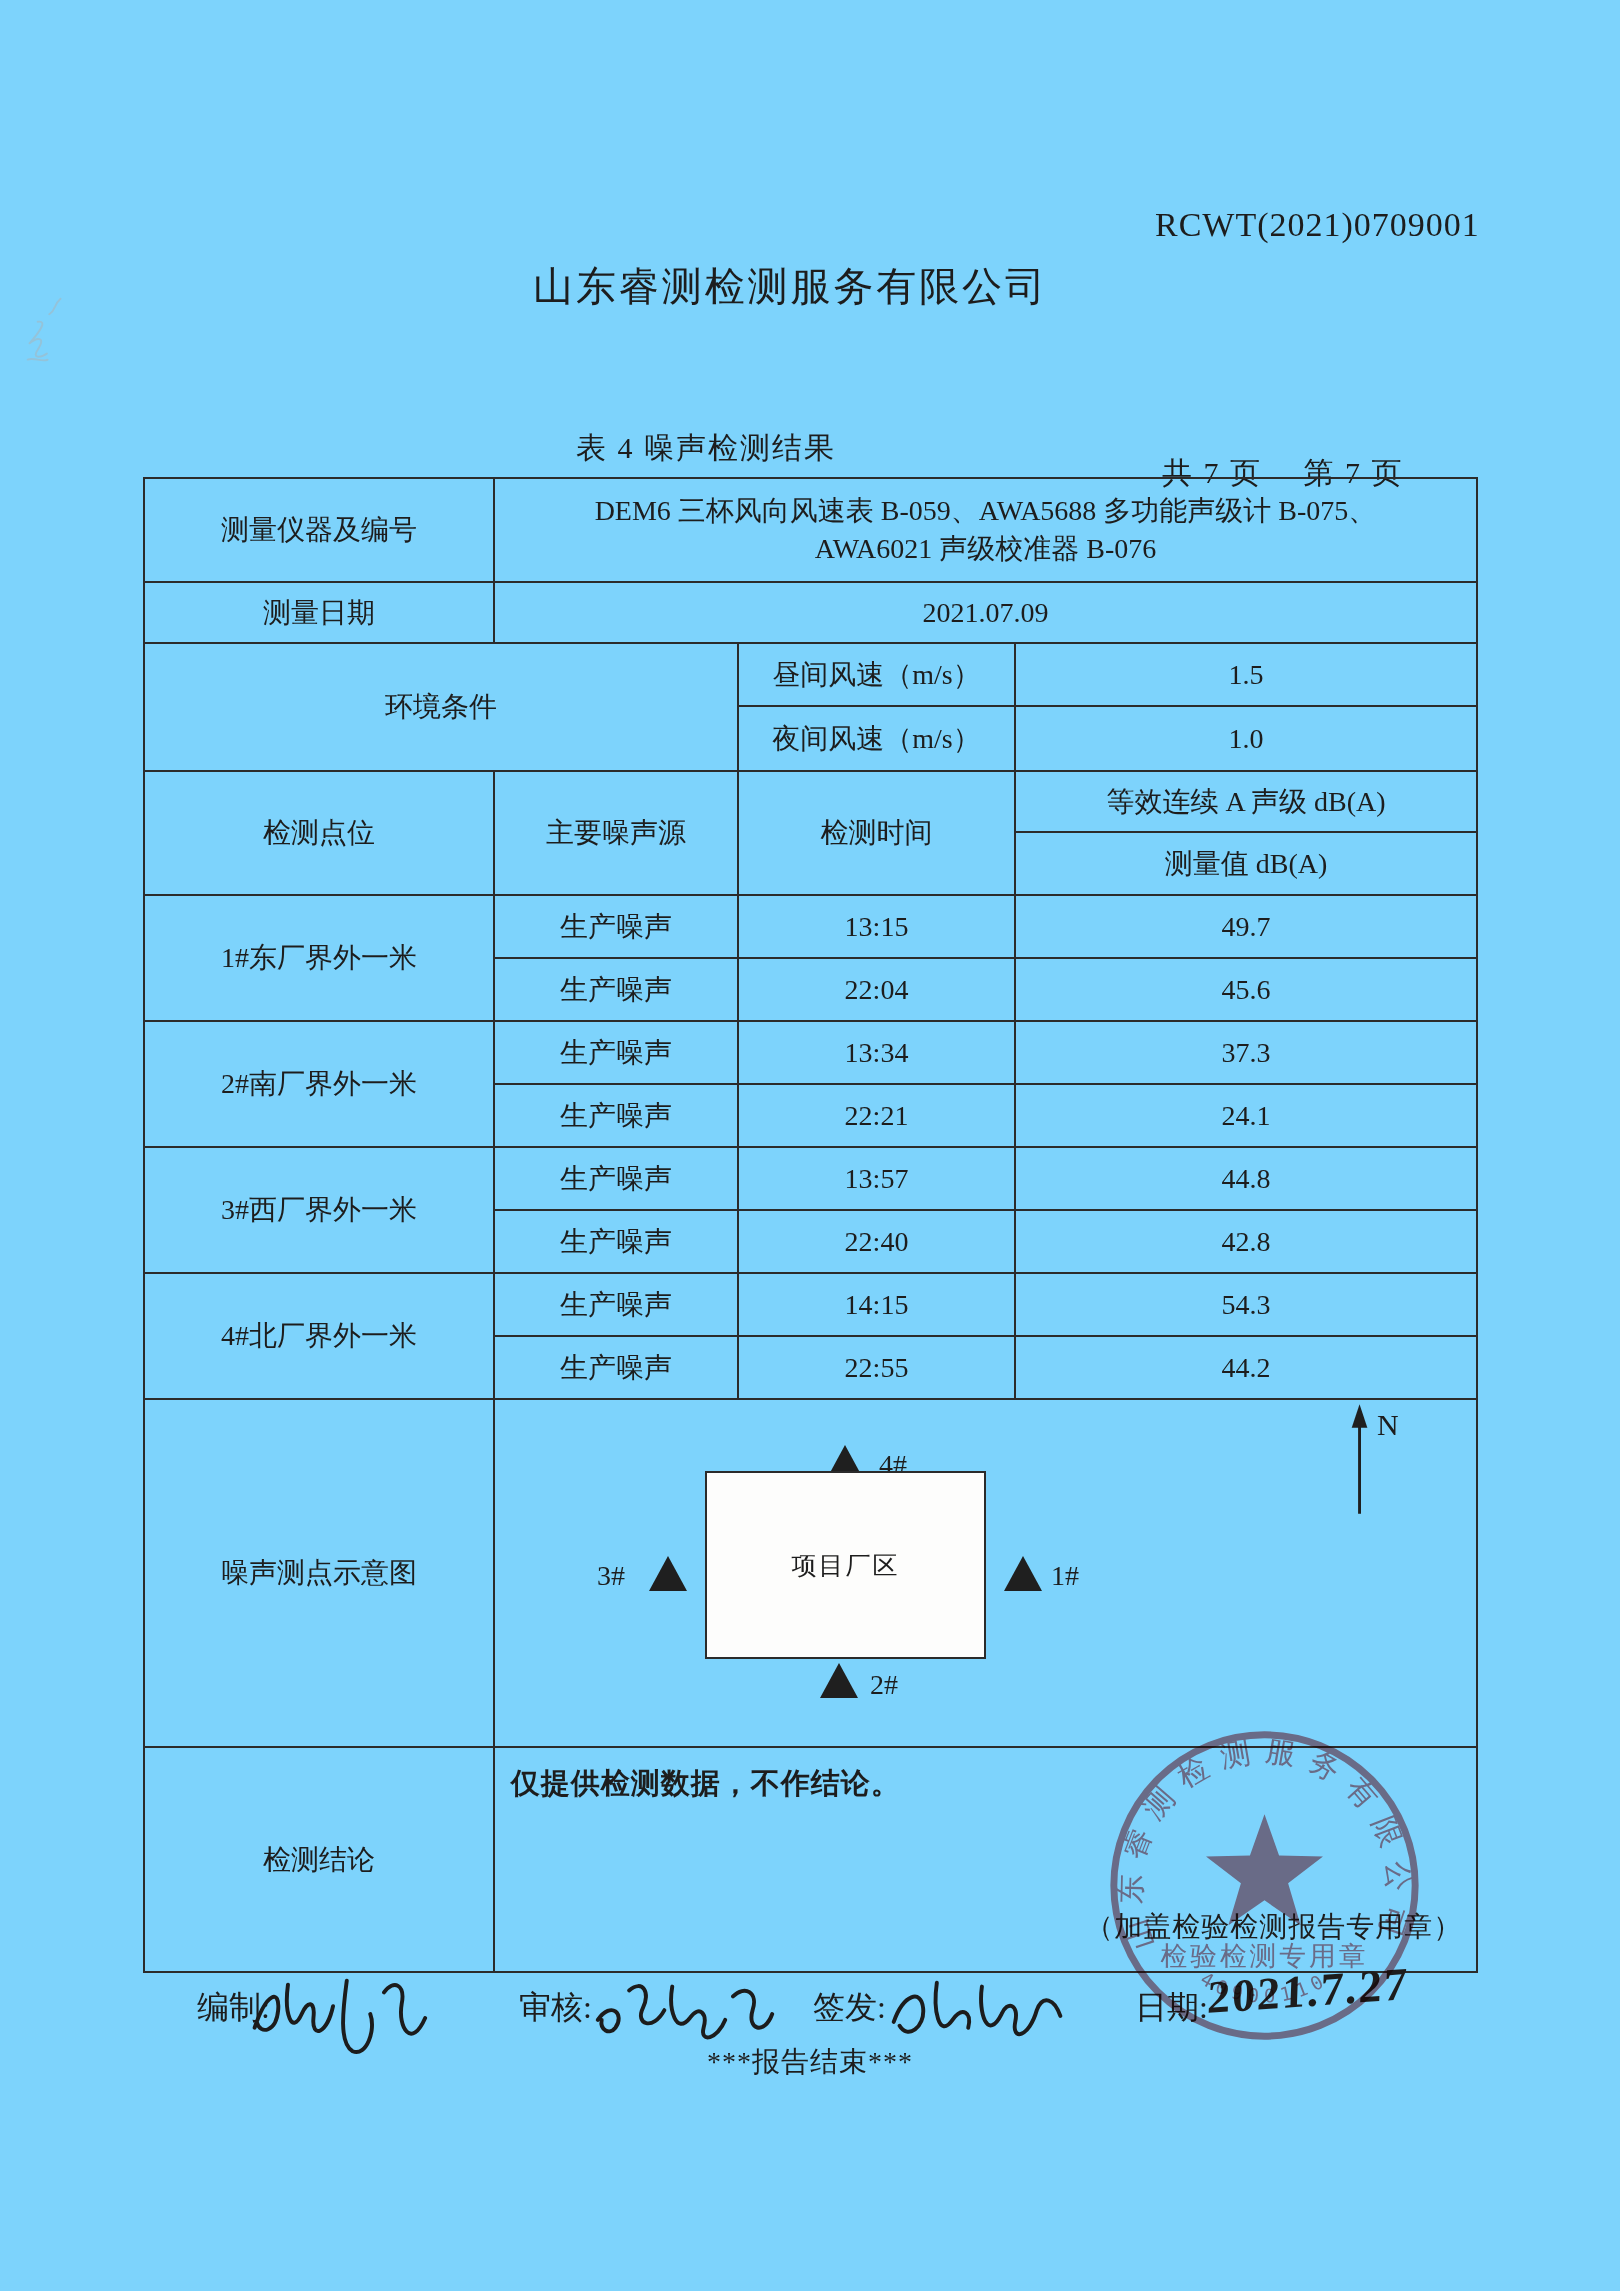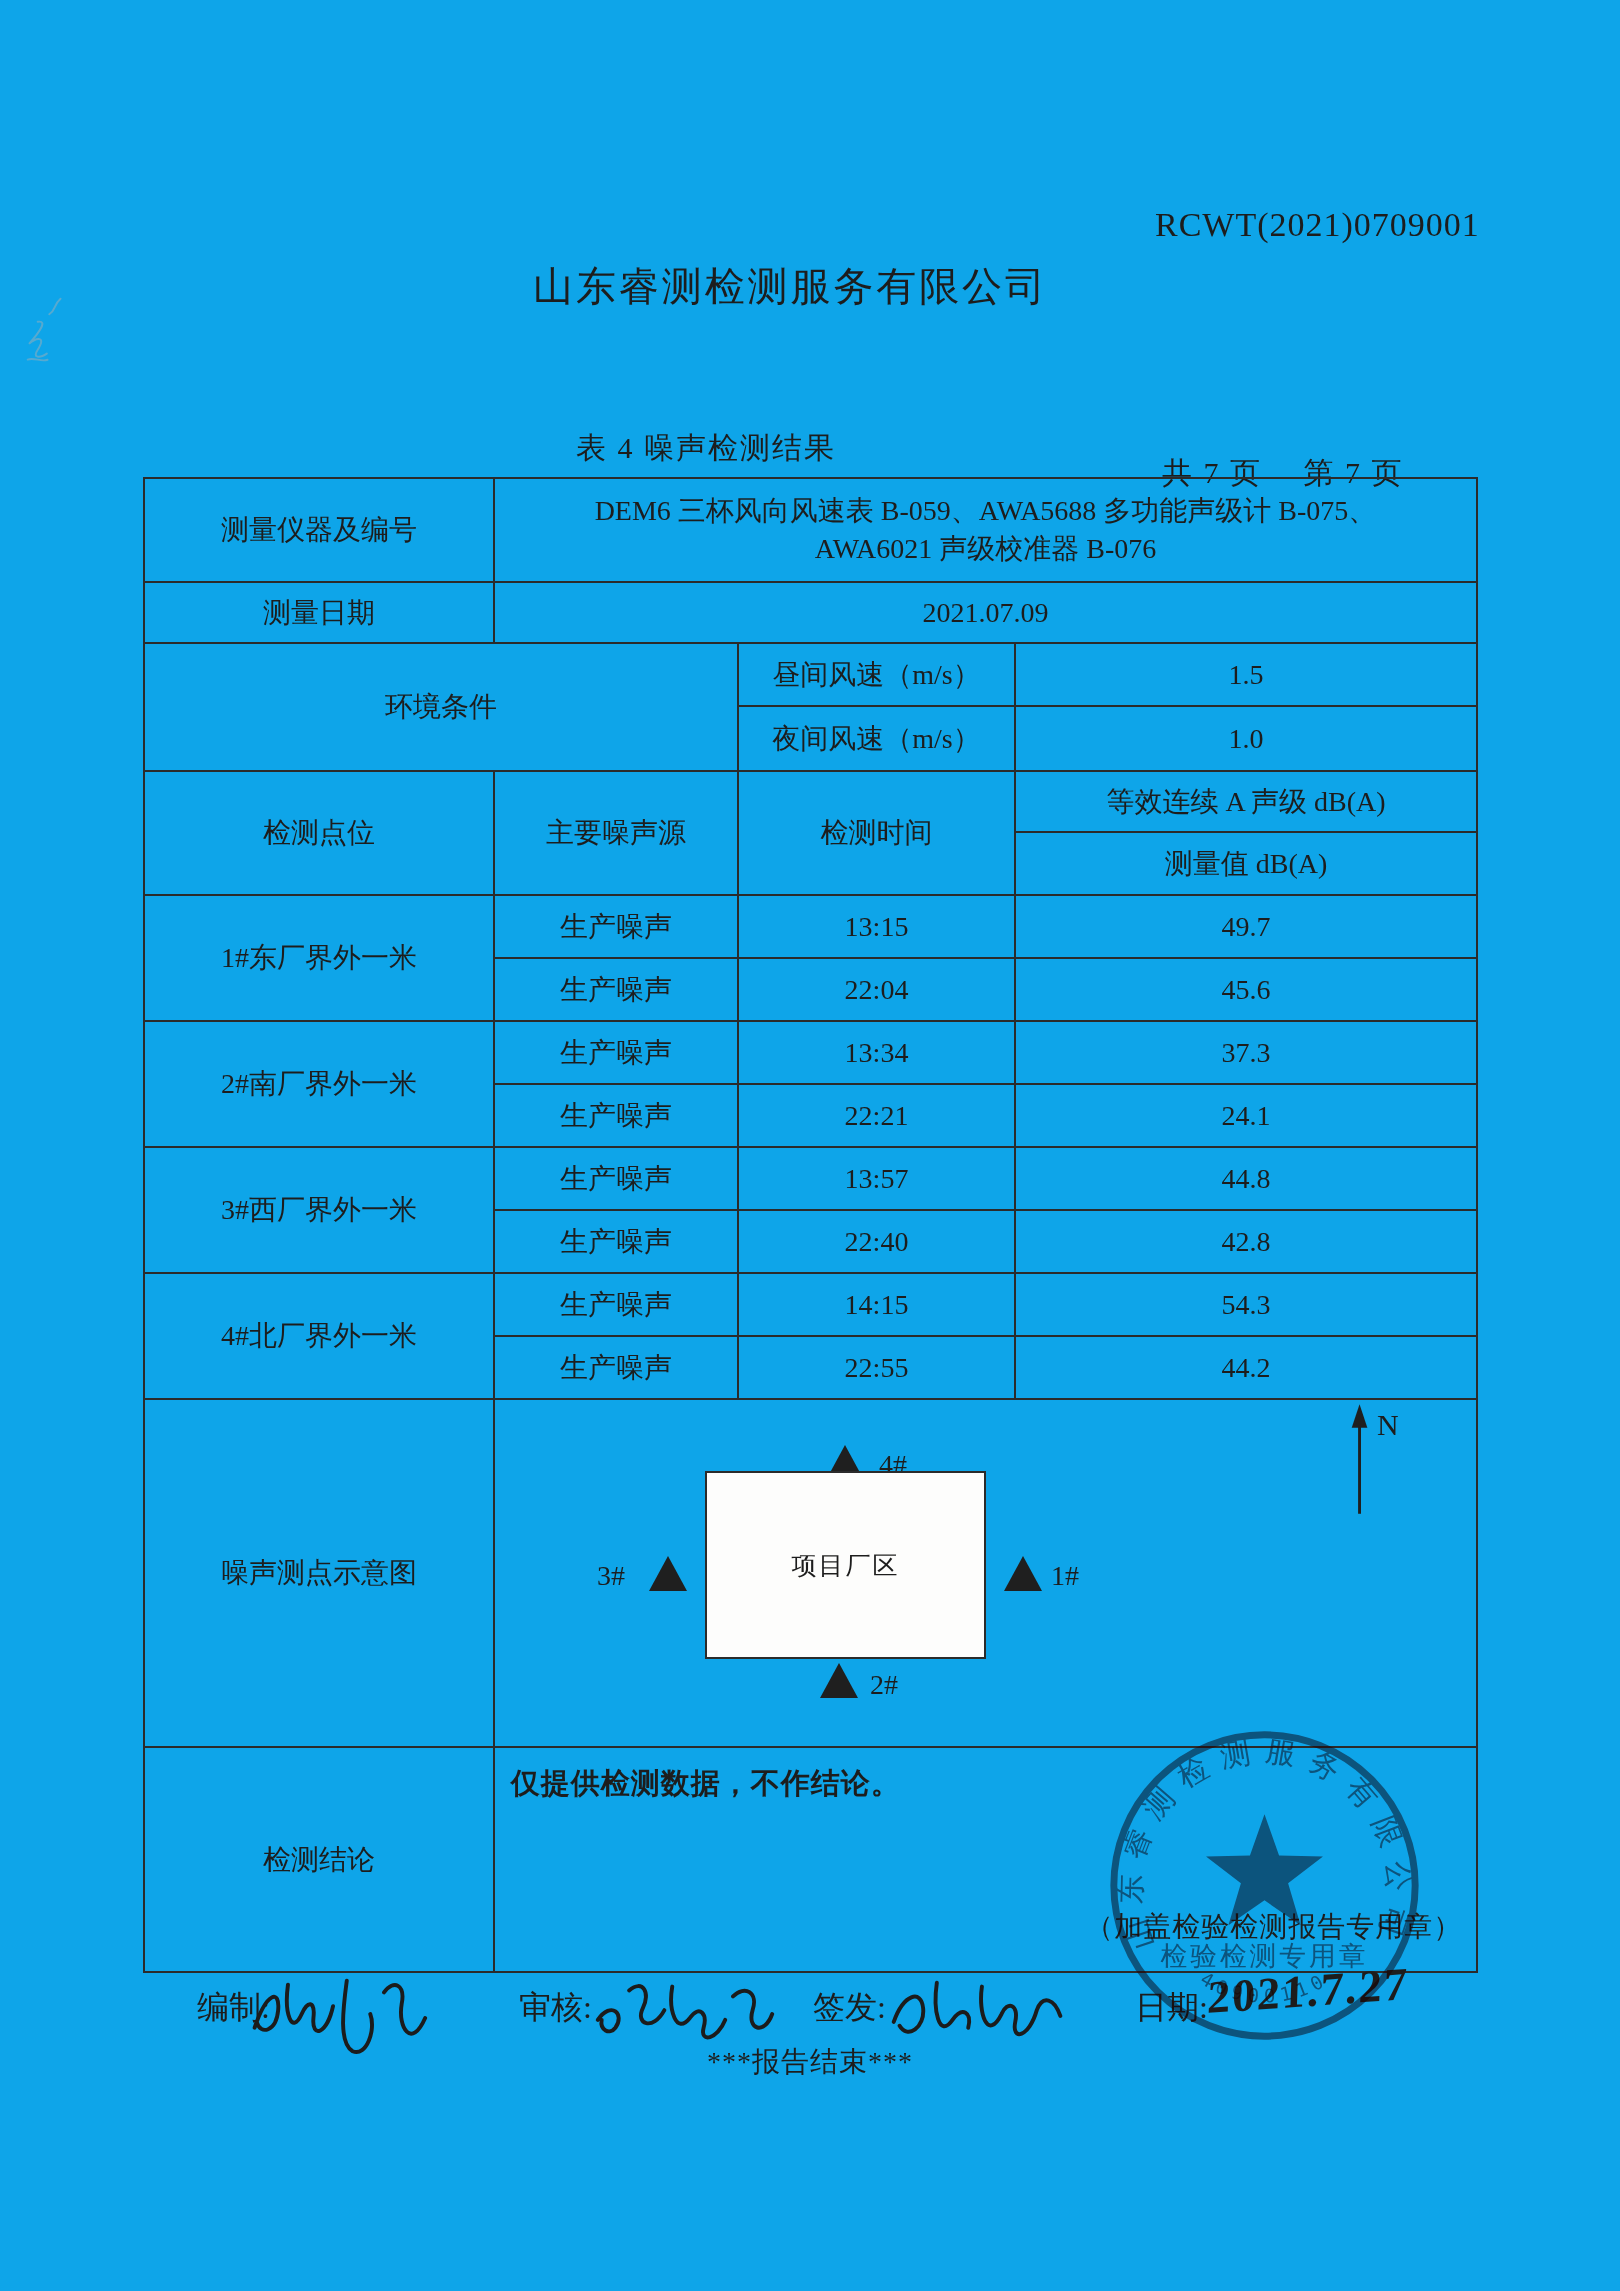--- a/index.html
+++ b/index.html
@@ -1,20 +1,20 @@
 <!DOCTYPE html>
 <html><head>
 <meta charset="utf-8">
 <style>
   html,body{margin:0;padding:0;background:#e8e8e8;}
   .page{
     position:relative;
     width:1620px;height:2292px;
     margin:0 auto;
-    background:#0ea5e9;
+    background:#7dd3fc;
     font-family:"Liberation Serif","DejaVu Serif",serif;
     color:#1d1d1d;
     overflow:hidden;
   }
   .abs{position:absolute;}
   .report-no{left:1155px;top:206px;font-size:34px;letter-spacing:1px;}
   .company{left:0;right:39px;top:259px;text-align:center;font-size:40px;letter-spacing:2.9px;}
   .doc-title{left:0;right:0;top:327px;text-align:center;font-size:56px;font-weight:bold;letter-spacing:41px;padding-left:41px;}
   .caption{left:576px;top:428px;font-size:30px;letter-spacing:2px;}
   .pagination{left:1162px;top:453px;font-size:30px;letter-spacing:2px;}

